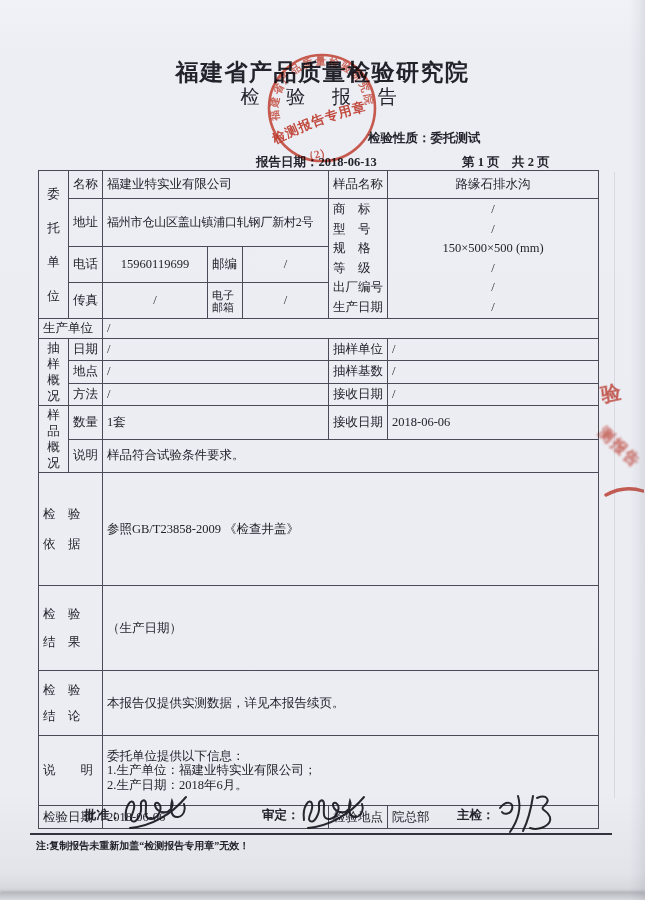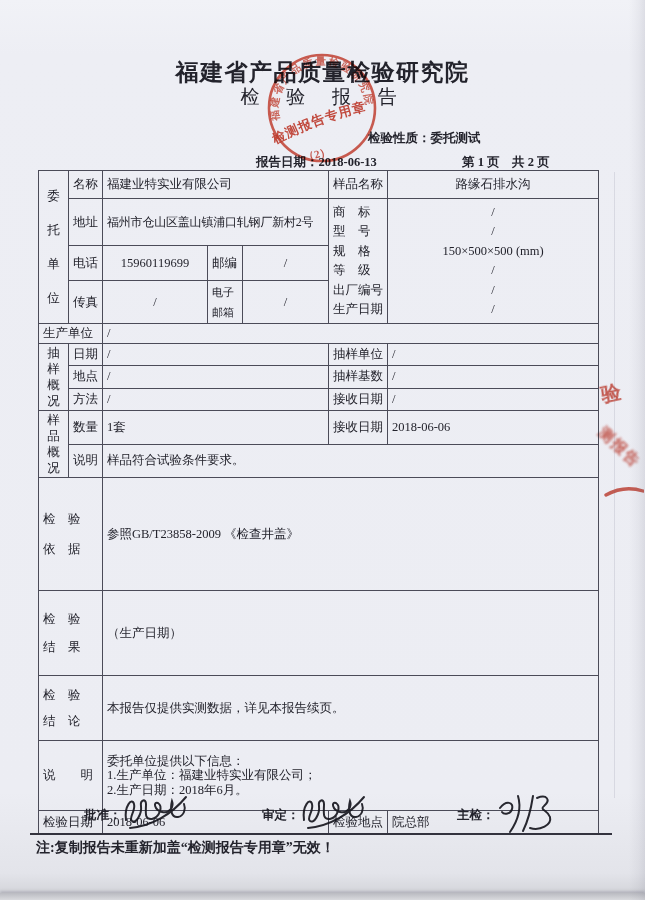--- a/index.html
+++ b/index.html
@@ -24,21 +24,21 @@
     table-layout:fixed;font-size:12.5px}
   .grid td{border:1.5px solid #4b4b58;padding:1px 4px;font-weight:500;overflow:hidden;vertical-align:middle}
   .lab{text-align:left;font-weight:600}
   .cval{text-align:center}
   .val{text-align:left;padding-left:7px}
   .pre{white-space:pre-line}
   .vlab4{line-height:34px;text-align:center;font-weight:600}
   .vlab2{line-height:16px;text-align:center;font-weight:600}
   .speclab{line-height:19.5px}
   .specval{line-height:19.5px}
-  .small2{font-size:11px;line-height:20px}
+  .small2{font-size:11px;line-height:12px}
   .biglab{line-height:30px}
   .biglab-28{line-height:28px}
   .biglab-26{line-height:26px}
   .topcell{vertical-align:top;padding-top:5px;padding-left:8px}
   .remark{line-height:14.5px}
   .tight{font-size:12px;letter-spacing:-.2px}
   .indent{padding-left:16px}
   .r1{height:28px}.r2{height:47px}.r3{height:35px}.r4{height:35px}.r5{height:20px}
   .r6{height:20px}.r7{height:20px}.r8{height:20px}.r9{height:25px}.r10{height:25px}
   .r11{height:113px}.r12{height:85px}.r13{height:65px}.r14{height:70px}.r15{height:23px}
@@ -56,21 +56,21 @@
   .frag-bottom{position:absolute;left:2px;top:66px;font-size:15px;font-weight:700;color:#cb4739;
     transform:rotate(43deg);filter:blur(.8px);letter-spacing:2px;opacity:.85}
   .frag-arc{position:absolute;left:12px;top:112px;filter:blur(.5px);opacity:.85}
 
   .sig-label{position:absolute;font-size:12.5px;font-weight:600}
   .l-approve{left:84px;top:807px}.l-review{left:262px;top:807px}.l-chief{left:457px;top:807px}
   .sig{position:absolute;stroke:#17171f;stroke-width:2;fill:none;stroke-linecap:round;opacity:.92}
   .s-approve{left:116px;top:794px}.s-review{left:294px;top:794px}.s-chief{left:492px;top:791px}
 
   .bottom-rule{position:absolute;left:30px;top:833px;width:582px;height:2px;background:#33333e}
-  .note{position:absolute;font-size:14px;font-weight:600;white-space:nowrap}
+  .note{position:absolute;font-size:10px;font-weight:600;white-space:nowrap}
   .note1{left:36px;top:839px}.note2{left:58px;top:852px}
 </style>
 </head>
 <body>
 
 <div class="paper">
 
   <div class="inst">福建省产品质量检验研究院</div>
   <div class="rtitle">检 验 报 告</div>
 

